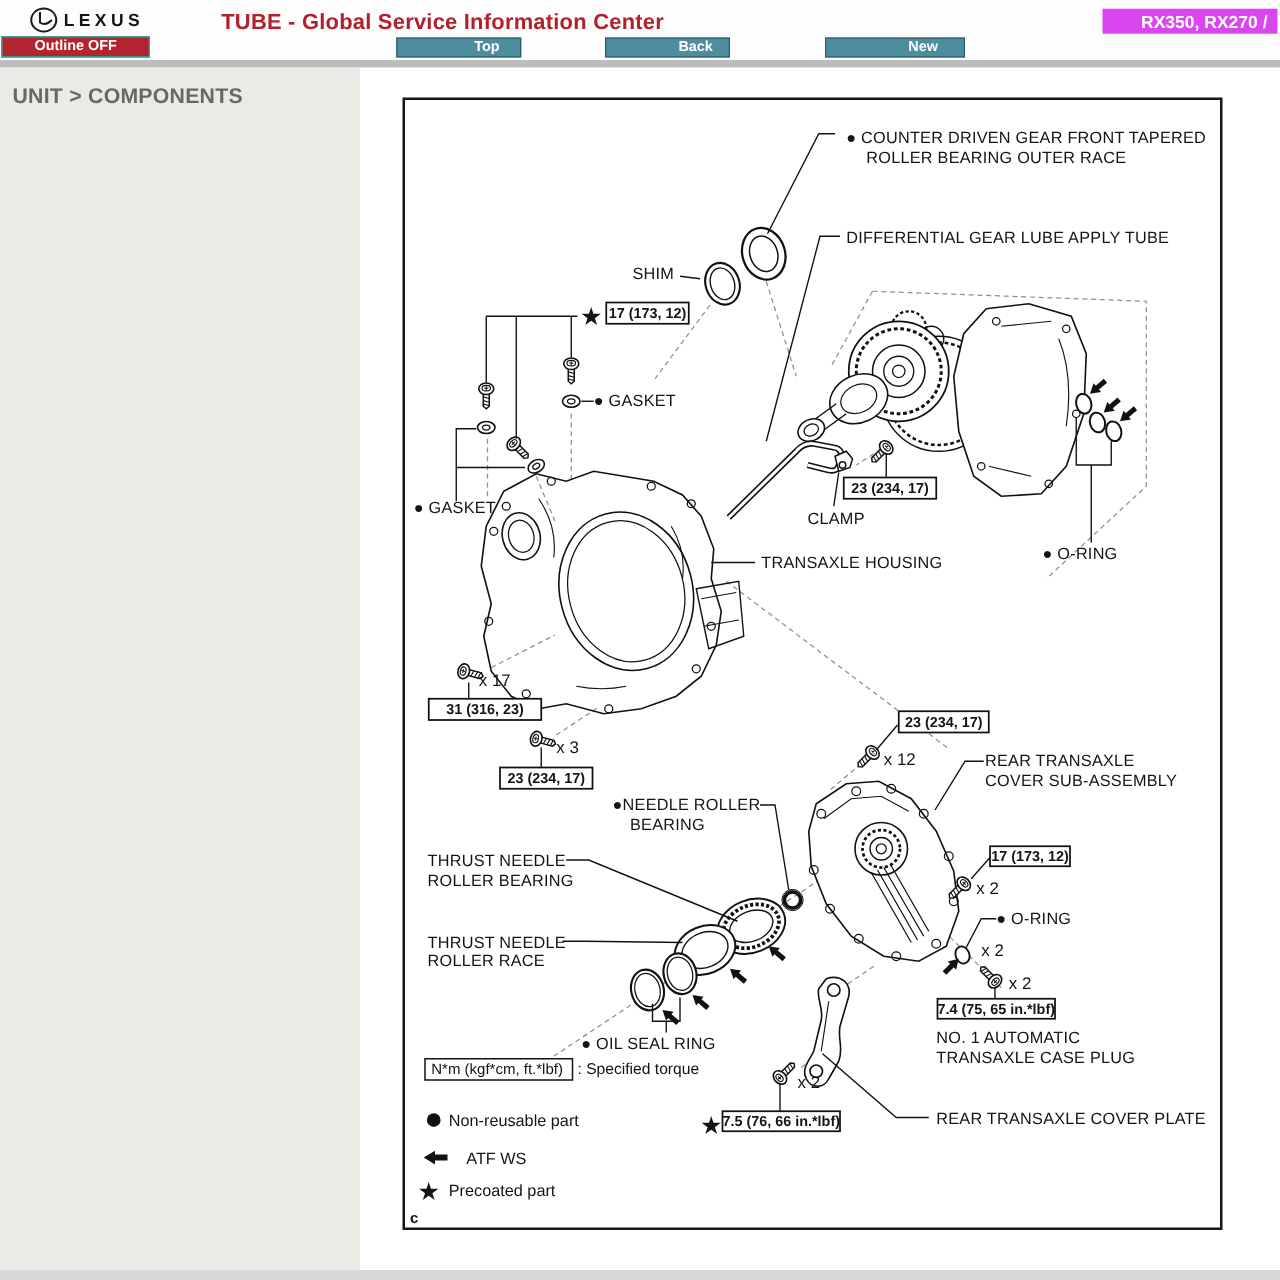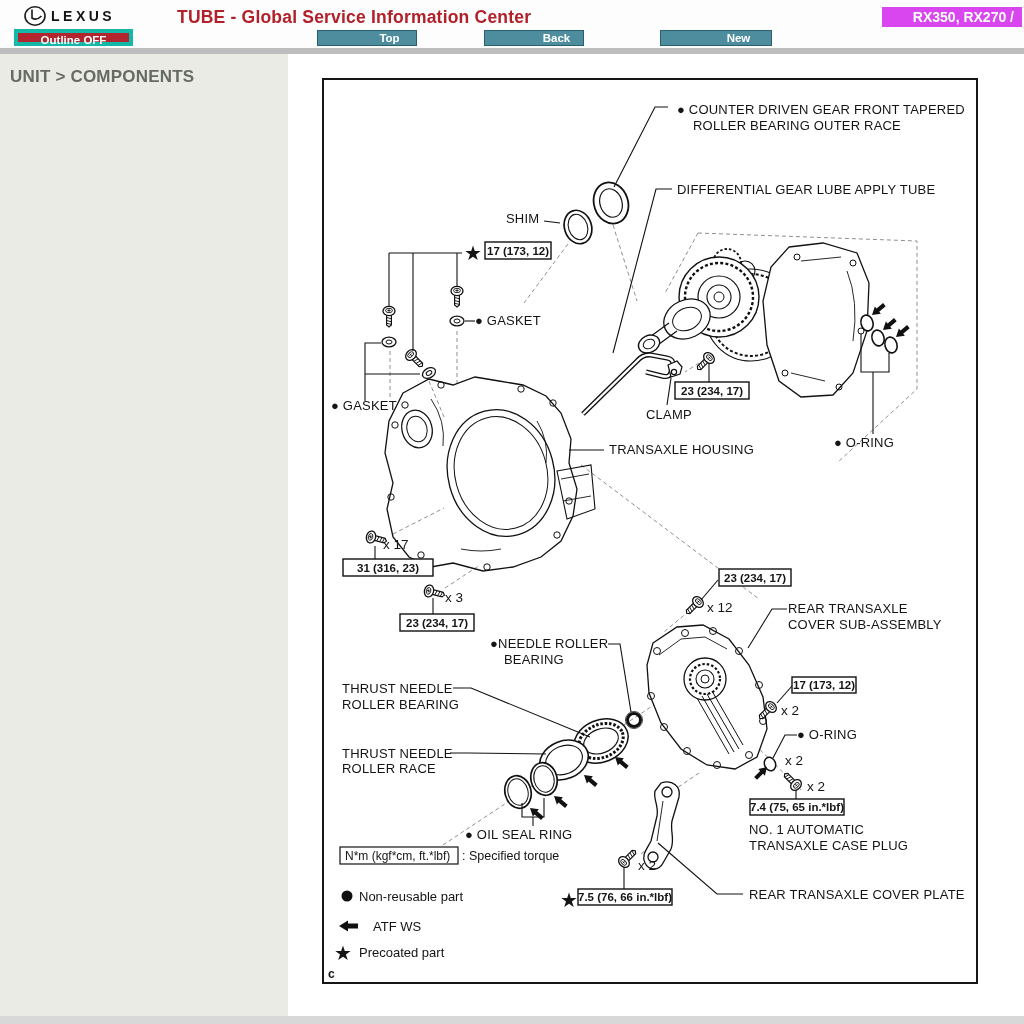--- a/index.html
+++ b/index.html
@@ -8,21 +8,21 @@
     background:#ffffff;font-family:"Liberation Sans",sans-serif;
   }
   
   .header{position:absolute;left:0;top:0;width:1024px;height:48px;background:#fdfdfd;}
   .logo{position:absolute;left:24px;top:5px;}
   .title{position:absolute;left:177px;top:7px;font-size:17.5px;font-weight:bold;color:#b2202a;letter-spacing:0.2px;}
   .badge{position:absolute;right:2px;top:7px;width:132px;height:20px;background:#d946ef;
          color:#fff;font-weight:bold;font-size:14px;line-height:20px;text-align:right;padding-right:8px;}
   .btn{position:absolute;height:16px;font-size:11.5px;font-weight:bold;color:#fff;text-align:center;
        line-height:15px;cursor:pointer;box-sizing:border-box;}
-  .btn-red{left:14px;top:29px;width:119px;height:17px;background:#b2242e;border:4px solid #14b8a6;}
+  .btn-red{left:1px;top:29px;width:119px;height:17px;background:#b2242e;border:1px solid #14b8a6;}
   .btn-teal{background:#4e8d9e;border:1px solid #2a5f6e;padding-left:45px;}
   #btn-top{left:317px;top:30px;width:100px;}
   #btn-back{left:484px;top:30px;width:100px;}
   #btn-new{left:660px;top:30px;width:112px;}
   .graybar{position:absolute;left:0;top:48px;width:1024px;height:6px;background:#bdbdbd;}
   
   .sidebar{position:absolute;left:0;top:54px;width:288px;height:962px;background:#e9ebe4;}
   .sidebar-heading{padding:12px 8px 0 10px;font-size:17px;font-weight:bold;color:#666b62;
                    line-height:22px;letter-spacing:0.2px;}
   

